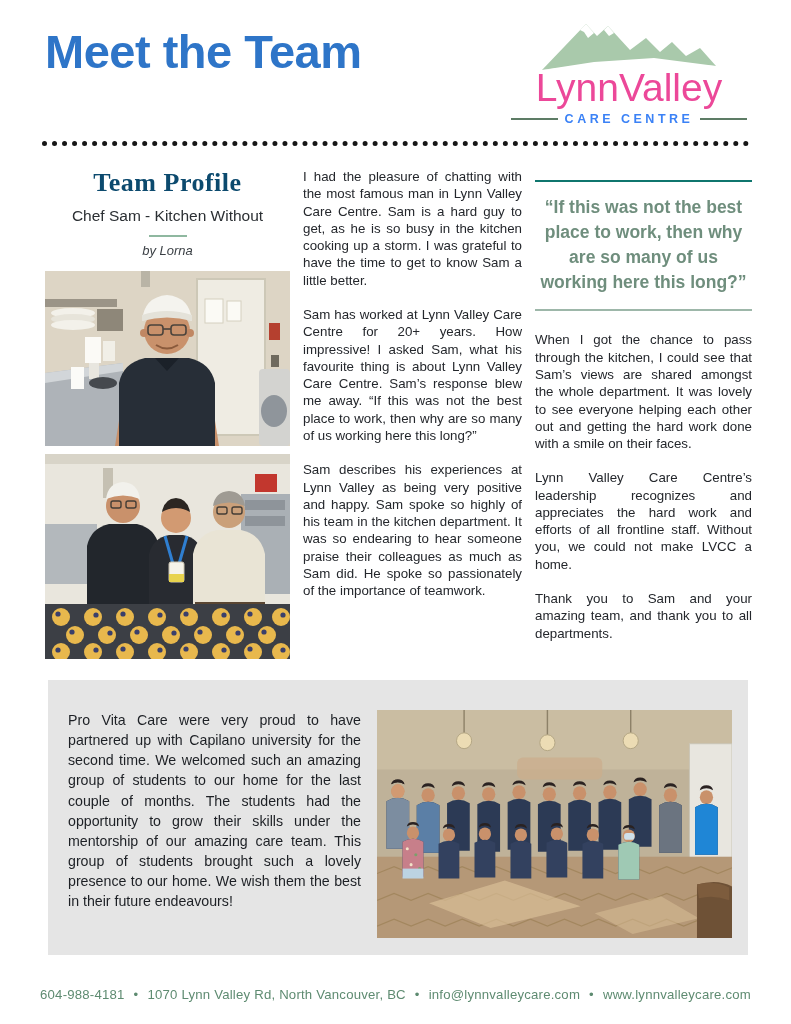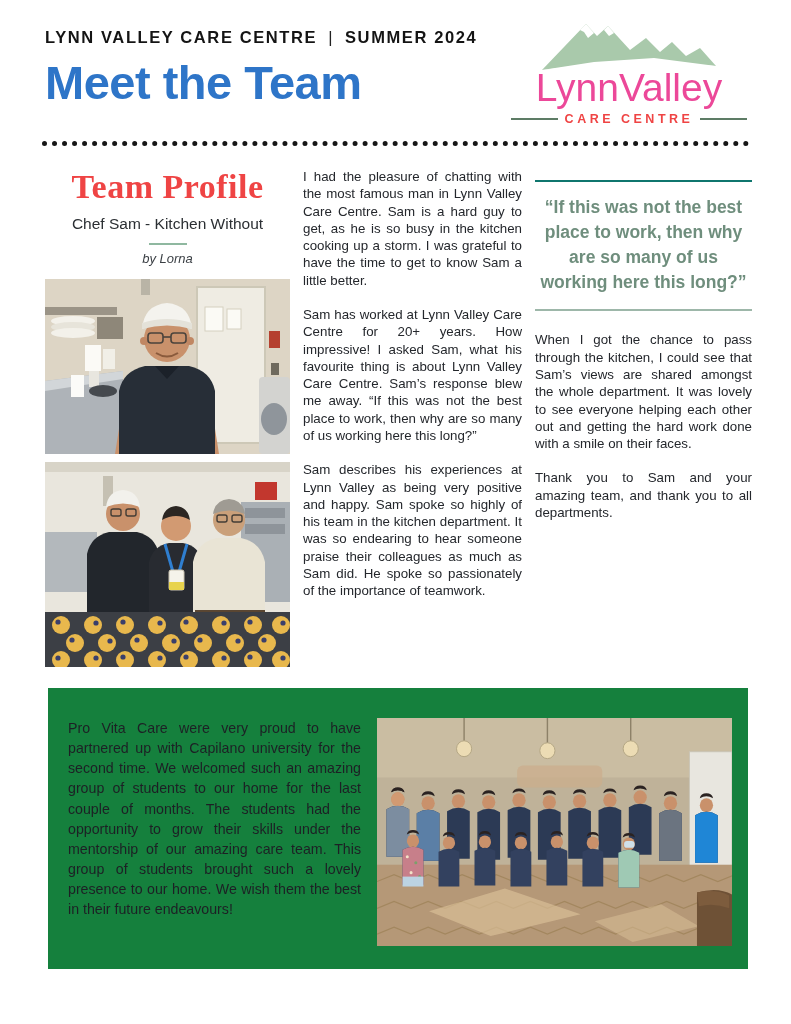--- a/index.html
+++ b/index.html
@@ -10,64 +10,61 @@
     display:flex; flex-direction:column; overflow:hidden;
   }
   
   .header-row { display:flex; justify-content:space-between; align-items:flex-start; padding:16px 36px 0 45px; }
   .kicker { font-size:16.5px; font-weight:700; letter-spacing:1.6px; color:#141414; padding-top:12px; white-space:nowrap; }
   .kicker-sep { margin:0 11px; font-weight:400; color:#222; }
   .page-title { margin:12px 0 0; font-size:47px; font-weight:800; color:#2e75c8; letter-spacing:-0.5px; line-height:1; }
   .logo { width:252px; text-align:center; }
   .logo-mountains { display:block; margin:0 auto -4px; }
   .logo-name { font-family:Liberation Sans, sans-serif; font-size:39px; color:#ec4899; line-height:1; }
-  .logo-sub { display:flex; align-items:center; gap:7px; color:#ef4444; font-size:12.5px; font-weight:700; letter-spacing:3.5px; margin-top:5px; padding:0 8px; }
+  .logo-sub { display:flex; align-items:center; gap:7px; color:#3b82f6; font-size:12.5px; font-weight:700; letter-spacing:3.5px; margin-top:5px; padding:0 8px; }
   .logo-line { flex:1; height:2px; background:#5d7c65; }
   
   .dotted-divider { margin:15px 42px 0 42px; border-top:5px dotted #171717; height:0; }
   
   .columns { display:flex; gap:13px; padding:20px 42px 0 45px; }
   .col-left { width:245px; text-align:center; flex:none; }
-  .profile-heading { font-family:"Liberation Serif", serif; font-size:34px; font-weight:700; color:#ef4444; margin:2px 0 9px; letter-spacing:0.5px; }
+  .profile-heading { font-family:"Liberation Serif", serif; font-size:26px; font-weight:700; color:#0c4a6e; margin:2px 0 9px; letter-spacing:0.5px; }
   .profile-sub { font-size:15.5px; font-weight:500; color:#2b2f33; }
   .byline-rule { width:38px; height:2px; background:#8fb8a0; margin:10px auto 6px; }
   .byline { font-style:italic; font-size:13px; color:#3a3f44; }
   .photo { display:block; }
   .photo svg { display:block; }
   .photo1 { margin-top:13px; }
   .photo2 { margin-top:8px; }
   .col-mid { width:219px; flex:none; }
   .col-right { width:217px; flex:none; }
   .body-p { font-size:13.3px; line-height:1.3; text-align:justify; margin:0 0 17px; color:#24272c; font-weight:500; }
   .col-mid .body-p:first-child { margin-top:2px; }
   .pull-quote {
     margin:14px 0 20px; padding:13px 2px 15px; text-align:center;
     color:#6f8e7d; font-weight:700; font-size:17.5px; line-height:1.42;
     border-top:2px solid #0f766e; border-bottom:2px solid #9db7a9;
   }
   
-  .bottom-box { margin:21px 43px 0 48px; background:#15803d; display:flex; gap:16px; padding:30px 16px 23px 20px; }
+  .bottom-box { margin:21px 43px 0 48px; background:#e5e5e5; display:flex; gap:16px; padding:30px 16px 17px 20px; }
   .box-text { width:293px; flex:none; font-size:14.2px; line-height:1.42; text-align:justify; font-weight:500; color:#1d2025; margin:0; }
   .photo3 { flex:1; height:228px; }
   .photo3 svg { width:100%; height:100%; }
   
   .footer { margin-top:auto; padding-bottom:22px; text-align:center; color:#5e8b71; font-size:13.2px; font-weight:500; letter-spacing:0.2px; }
   .footer .dot { margin:0 9px; }
   .footer a { color:#5e8b71; text-decoration:none; }
 </style>
 </head>
 <body>
 
 <div class="page">
 
   <div class="header-row">
     <div>
-      <div class="kicker">
-        <span>LYNN VALLEY CARE CENTRE</span><span class="kicker-sep">|</span><span>SUMMER 2024</span>
-      </div>
       <h1 class="page-title">Meet the Team</h1>
     </div>
     <div class="logo">
       <svg class="logo-mountains" width="190" height="56" viewBox="0 0 190 56">
         <path d="M8,54 L52,8 L63,20 L74,10 L96,34 L112,22 L126,36 L138,26 L152,40 L166,32 L182,50 L150,48 L110,44 L60,48 Z" fill="#a9c9ab"></path>
         <path d="M46,14 L52,8 L60,17 L54,22 L50,16 Z" fill="#ffffff"></path>
         <path d="M70,14 L74,10 L80,17 L75,20 Z" fill="#ffffff"></path>
         <path d="M8,54 L60,46 L120,42 L182,50 L120,50 Z" fill="#ffffff"></path>
       </svg>
       <div class="logo-name">LynnValley</div>
@@ -229,20 +226,21 @@
 
     <div class="col-mid">
       <p class="body-p">I had the pleasure of chatting with the most famous man in Lynn Valley Care Centre. Sam is a hard guy to get, as he is so busy in the kitchen cooking up a storm. I was grateful to have the time to get to know Sam a little better.</p>
       <p class="body-p">Sam has worked at Lynn Valley Care Centre for 20+ years. How impressive! I asked Sam, what his favourite thing is about Lynn Valley Care Centre. Sam’s response blew me away. “If this was not the best place to work, then why are so many of us working here this long?”</p>
       <p class="body-p">Sam describes his experiences at Lynn Valley as being very positive and happy. Sam spoke so highly of his team in the kitchen department. It was so endearing to hear someone praise their colleagues as much as Sam did. He spoke so passionately of the importance of teamwork.</p>
     </div>
 
     <div class="col-right">
       <div class="pull-quote">“If this was not the best place to work, then why are so many of us working here this long?”</div>
       <p class="body-p">When I got the chance to pass through the kitchen, I could see that Sam’s views are shared amongst the whole department. It was lovely to see everyone helping each other out and getting the hard work done with a smile on their faces.</p>
+      <p class="body-p">Lynn Valley Care Centre’s leadership recognizes and appreciates the hard work and efforts of all frontline staff. Without you, we could not make LVCC a home.</p>
       <p class="body-p">Thank you to Sam and your amazing team, and thank you to all departments.</p>
     </div>
   </div>
 
   <section class="bottom-box">
     <p class="box-text">Pro Vita Care were very proud to have partnered up with Capilano university for the second time. We welcomed such an amazing group of students to our home for the last couple of months. The students had the opportunity to grow their skills under the mentorship of our amazing care team. This group of students brought such a lovely presence to our home. We wish them the best in their future endeavours!</p>
 
     <div class="photo photo3">
       <svg viewBox="0 0 375 230" preserveAspectRatio="none">
         <defs>
@@ -320,14 +318,17 @@
           <path d="M255,136 Q266,130 277,136 L277,171 L255,171 Z" fill="#9fc9b4"></path>
           <rect x="261" y="124" width="11" height="7" rx="3" fill="#cfe0ea"></rect>
         </g>
 
         <path d="M338,176 Q360,170 375,178 L375,230 L338,230 Z" fill="#6e5136"></path>
         <path d="M338,176 Q358,172 372,179 L372,192 Q356,186 340,190 Z" fill="#7d5c3d"></path>
       </svg>
     </div>
   </section>
 
+  <footer class="footer">
+    <span>604-988-4181</span><span class="dot">•</span><span>1070 Lynn Valley Rd, North Vancouver, BC</span><span class="dot">•</span><a>info@lynnvalleycare.com</a><span class="dot">•</span><a>www.lynnvalleycare.com</a>
+  </footer>
 
 </div>
 
 </body></html>

